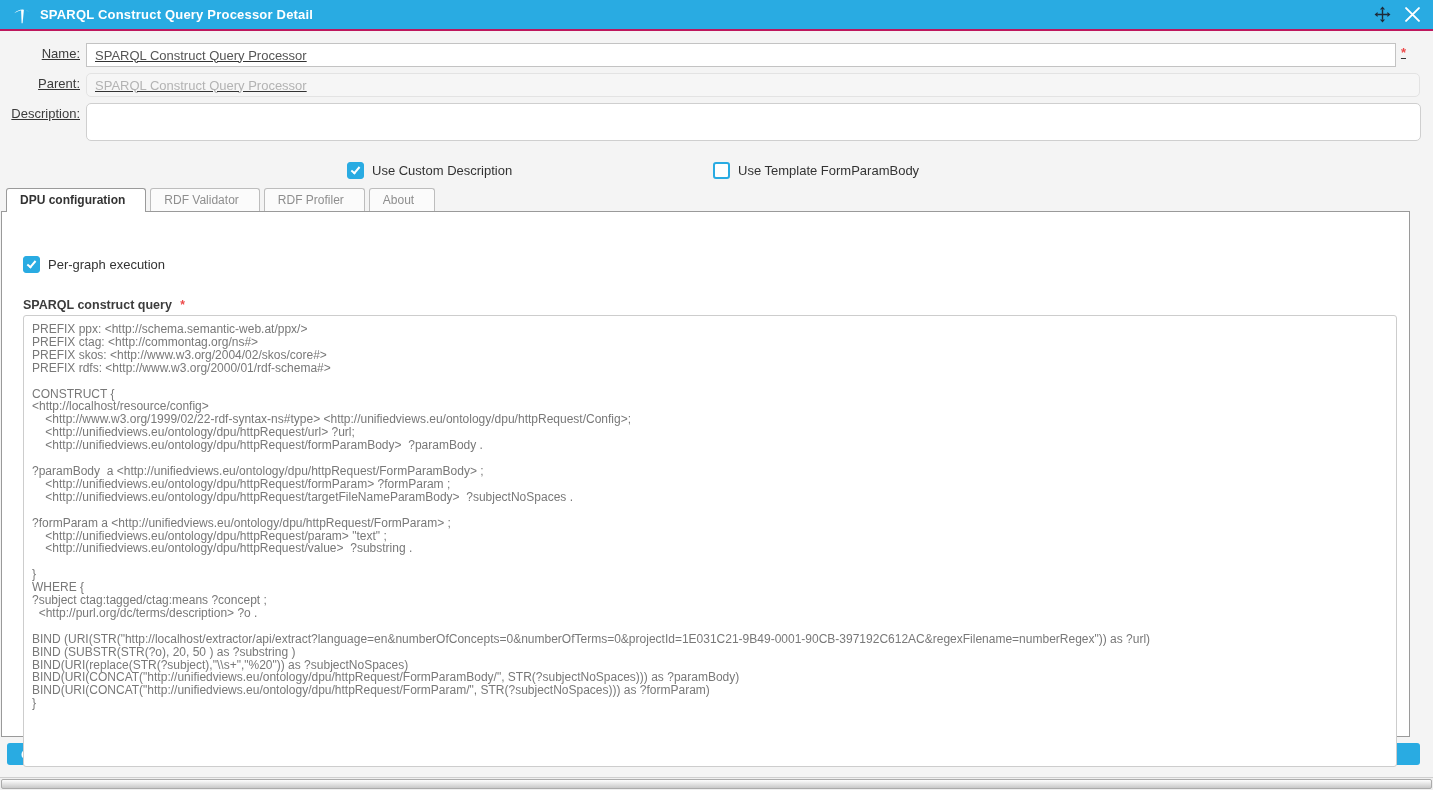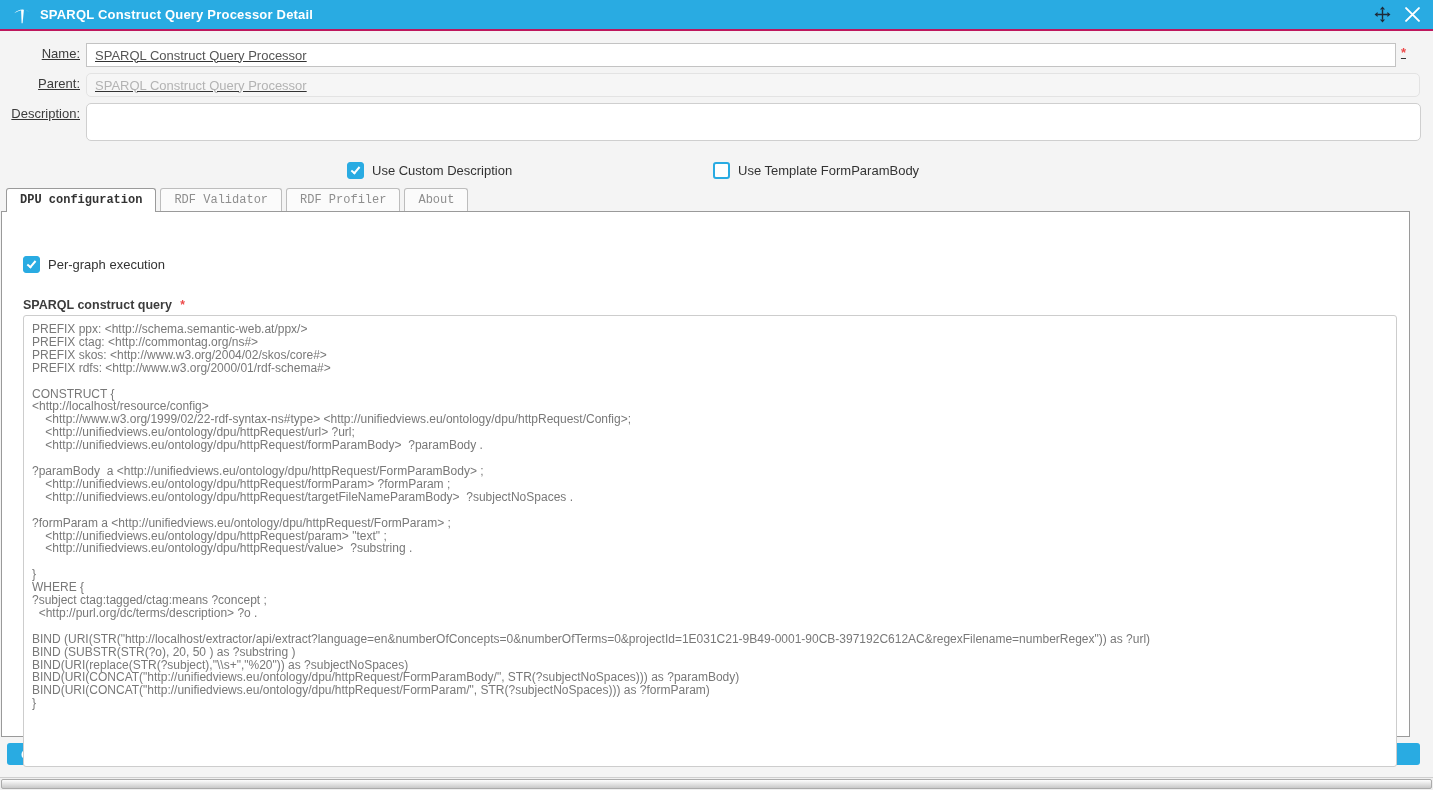--- a/index.html
+++ b/index.html
@@ -60,23 +60,23 @@
   .checkbox.unchecked { background:#fff; border:2px solid #29abe2; }
   .checkmark {
     width:5px; height:9px; border-right:2px solid #fff; border-bottom:2px solid #fff;
     transform:rotate(40deg); margin-top:-2px;
   }
   .cbx-label { font-size:13px; color:#333; margin-left:8px; cursor:pointer; }
 
   
   .tabs { display:flex; margin-top:8px; padding-left:6px; height:23px; position:relative; z-index:2; }
   .tab {
-    font-size:12px; padding:4px 13px 0 13px; margin-right:4px; cursor:pointer;
+    font-size:12px; padding:4px 20px 0 13px; margin-right:4px; cursor:pointer;
     border:1px solid #bdbdbd; border-bottom:none; border-radius:3px 3px 0 0;
-    background:#fbfbfb; color:#8e8e8e; height:23px;font-family:Liberation Mono, monospace;
+    background:#fbfbfb; color:#8e8e8e; height:23px;
   }
   .tab.active {
     background:#fff; color:#333; font-weight:bold; border-color:#9a9a9a;
     height:24px; margin-bottom:-1px;
   }
 
   
   .panel {
     position:relative; z-index:1; margin:0 23px 0 1px; height:526px;
     background:#fff; border:1px solid #9a9a9a; padding:15px 12px 0 21px;

